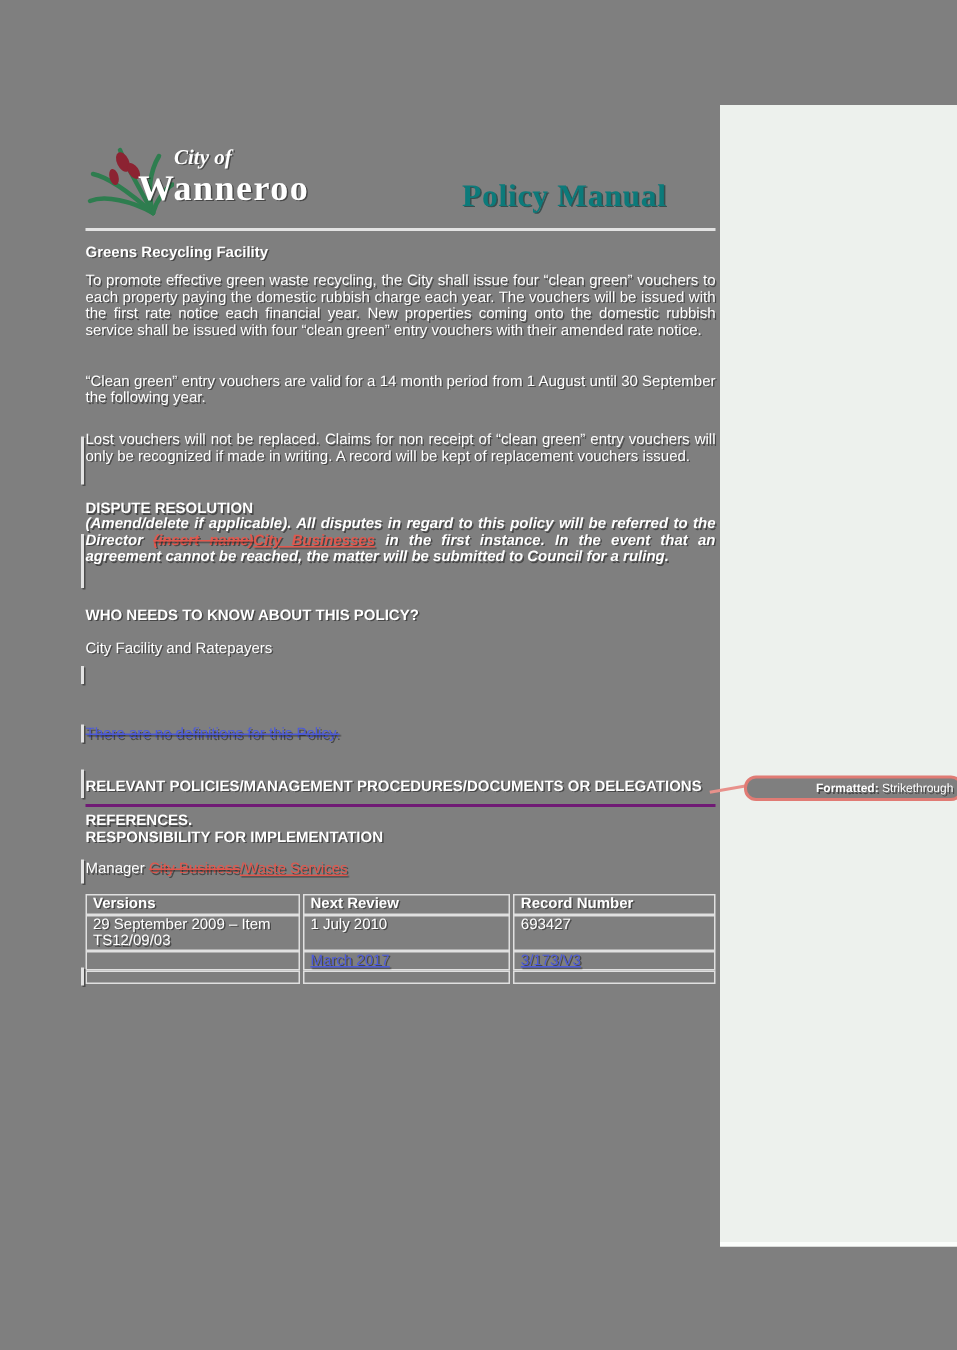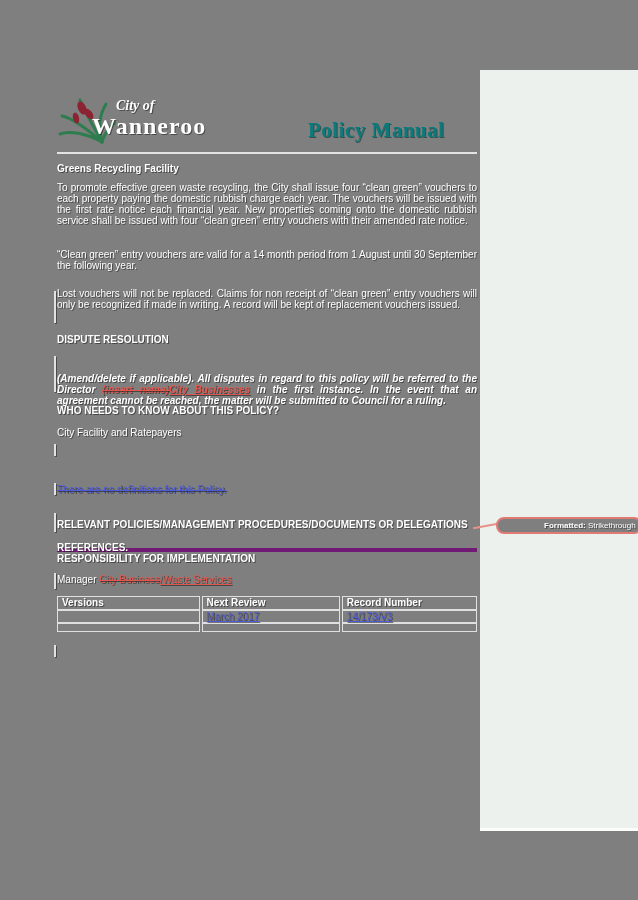--- a/index.html
+++ b/index.html
@@ -24,21 +24,21 @@
   .header-rule{position:absolute;left:57px;top:152px;width:420px;height:2px;background:#e3e3e3;}
   
   .blk{position:absolute;left:57px;width:420px;font-size:10px;line-height:11px;}
   .j{text-align:justify;}
   .h{font-weight:700;}
   .italic{font-style:italic;font-weight:600;}
   .strike-red{color:#e2574d;text-decoration:line-through;}
   .ins-red{color:#e2574d;text-decoration:underline;}
   .strike-blue{color:#4d5bd8;text-decoration:line-through;}
   .ins-blue{color:#4d5bd8;text-decoration:underline;margin-left:46px;}
-  .relevant{border-bottom:4px solid #701a75;padding-bottom:18px;}
+  .relevant{border-bottom:2px solid #701a75;padding-bottom:6px;}
   
   .change-bar{position:absolute;left:54px;width:2px;background:#e2e2e2;box-shadow:1px 1px 0 rgba(25,25,25,.5);}
   
   .ptable{position:absolute;left:55px;top:596px;width:424px;
     border-collapse:separate;border-spacing:2px 0;font-size:10px;line-height:11px;color:#fff;}
   .ptable td,.ptable th{border:1px solid #e0e0e0;padding:0 4px;vertical-align:top;text-align:left;
     text-shadow:1px 1px 0 rgba(25,25,25,.55);}
   .ptable th{font-weight:700;height:12px;}
   .c1{width:138px;} .c2{width:134px;} .c3{width:130px;}
   .rowlast td{height:7px;}
@@ -83,21 +83,21 @@
   <div class="blk h emboss" style="top:163px">Greens Recycling Facility</div>
 
   <div class="blk j emboss" style="top:182px">To promote effective green waste recycling, the City shall issue four “clean green” vouchers to each property paying the domestic rubbish charge each year.  The vouchers will be issued with the first rate notice each financial year.   New properties coming onto the domestic rubbish service shall be issued with four “clean green” entry vouchers with their amended rate notice.</div>
 
   <div class="blk j emboss" style="top:249px">“Clean green” entry vouchers are valid for a 14 month period from 1 August until 30 September the following year.</div>
 
   <div class="blk j emboss" style="top:288px">Lost vouchers will not be replaced.  Claims for non receipt of “clean green” entry vouchers will only be recognized if made in writing.  A record will be kept of replacement vouchers issued.</div>
 
   <div class="blk h emboss" style="top:334px">DISPUTE RESOLUTION</div>
 
-  <div class="blk j italic emboss" style="top:373px">
+  <div class="blk j italic emboss" style="top:344px">
     <span>(Amend/delete if applicable).  All disputes in regard to this policy will be referred to the Director </span><span class="strike-red">(insert name)</span><span class="ins-red">City Businesses</span><span> in the first instance.  In the event that an agreement cannot be reached, the matter will be submitted to Council for a ruling.</span>
   </div>
 
   <div class="blk h emboss" style="top:405px">WHO NEEDS TO KNOW ABOUT THIS POLICY?</div>
 
   <div class="blk emboss" style="top:427px">City Facility and Ratepayers</div>
 
 
   <div class="blk emboss" style="top:484px">
     <span class="strike-blue">There are no definitions for this Policy.</span>
@@ -114,23 +114,28 @@
   </div>
 
   <table class="ptable">
     <tbody>
         <tr>
       <th class="c1">Versions</th>
       <th class="c2">Next Review</th>
       <th class="c3">Record Number</th>
     </tr>
     <tr>
+      <td>29 September 2009 – Item TS12/09/03</td>
+      <td>1 July 2010</td>
+      <td>693427</td>
+    </tr>
+    <tr>
       <td></td>
       <td class="ins-blue">March 2017</td>
-      <td class="ins-blue">14/173/V3</td>
+      <td class="ins-blue">3/173/V3</td>
     </tr>
     <tr class="rowlast">
       <td></td>
       <td></td>
       <td></td>
     </tr>
   </tbody>
     </table>
 
   <div class="connector"></div>

